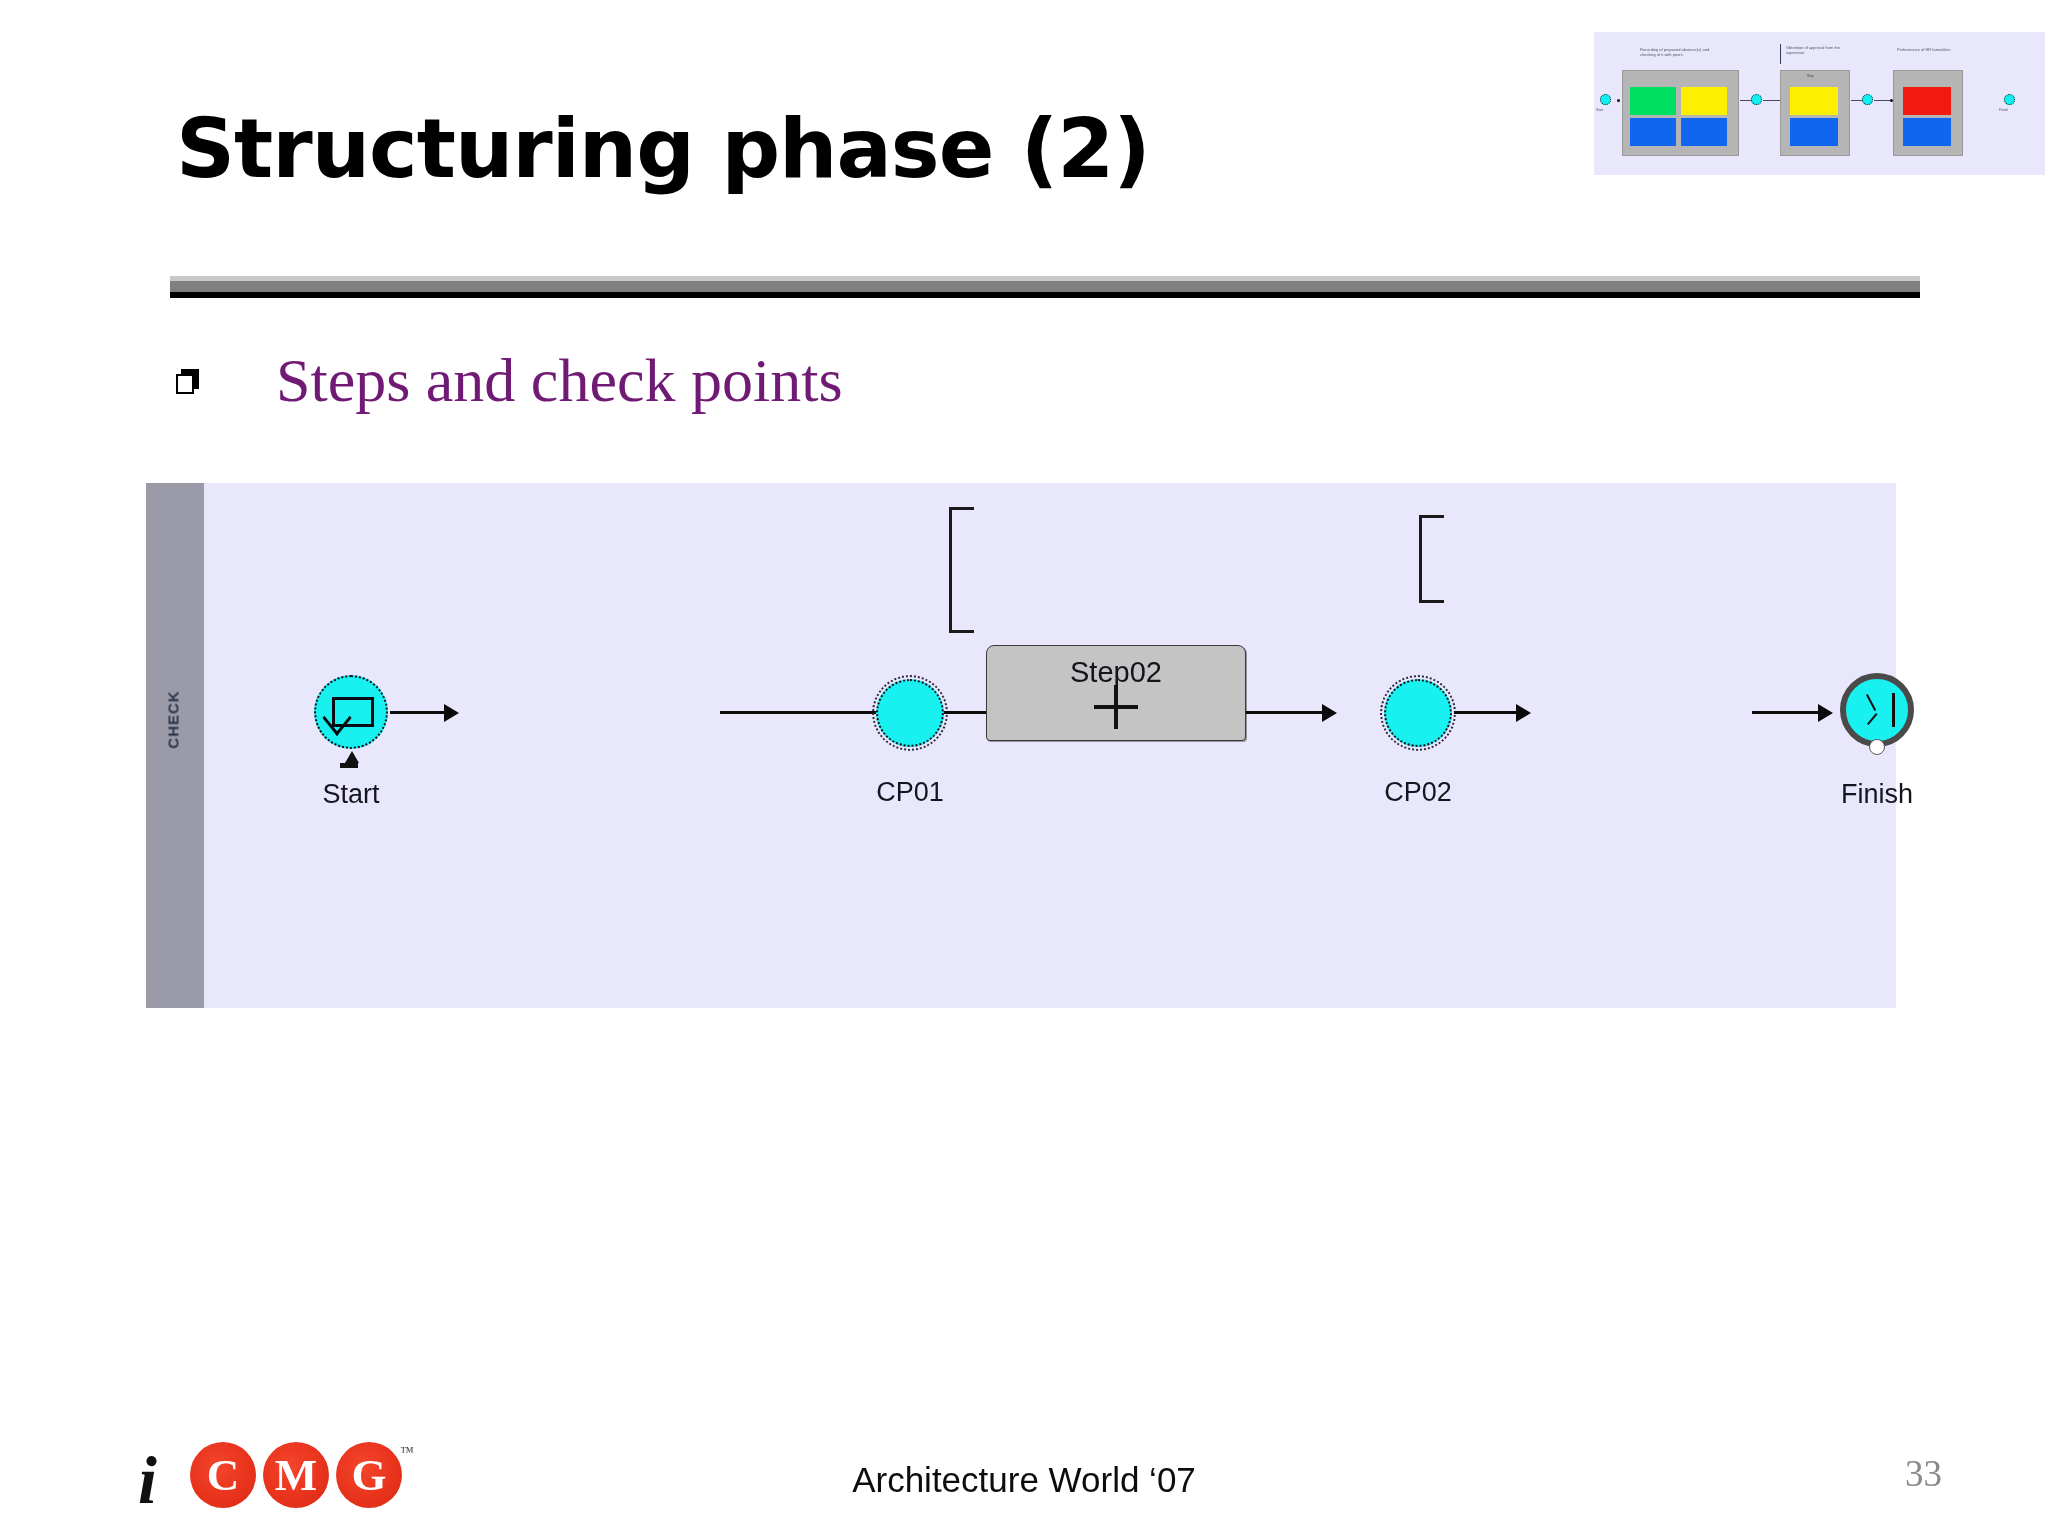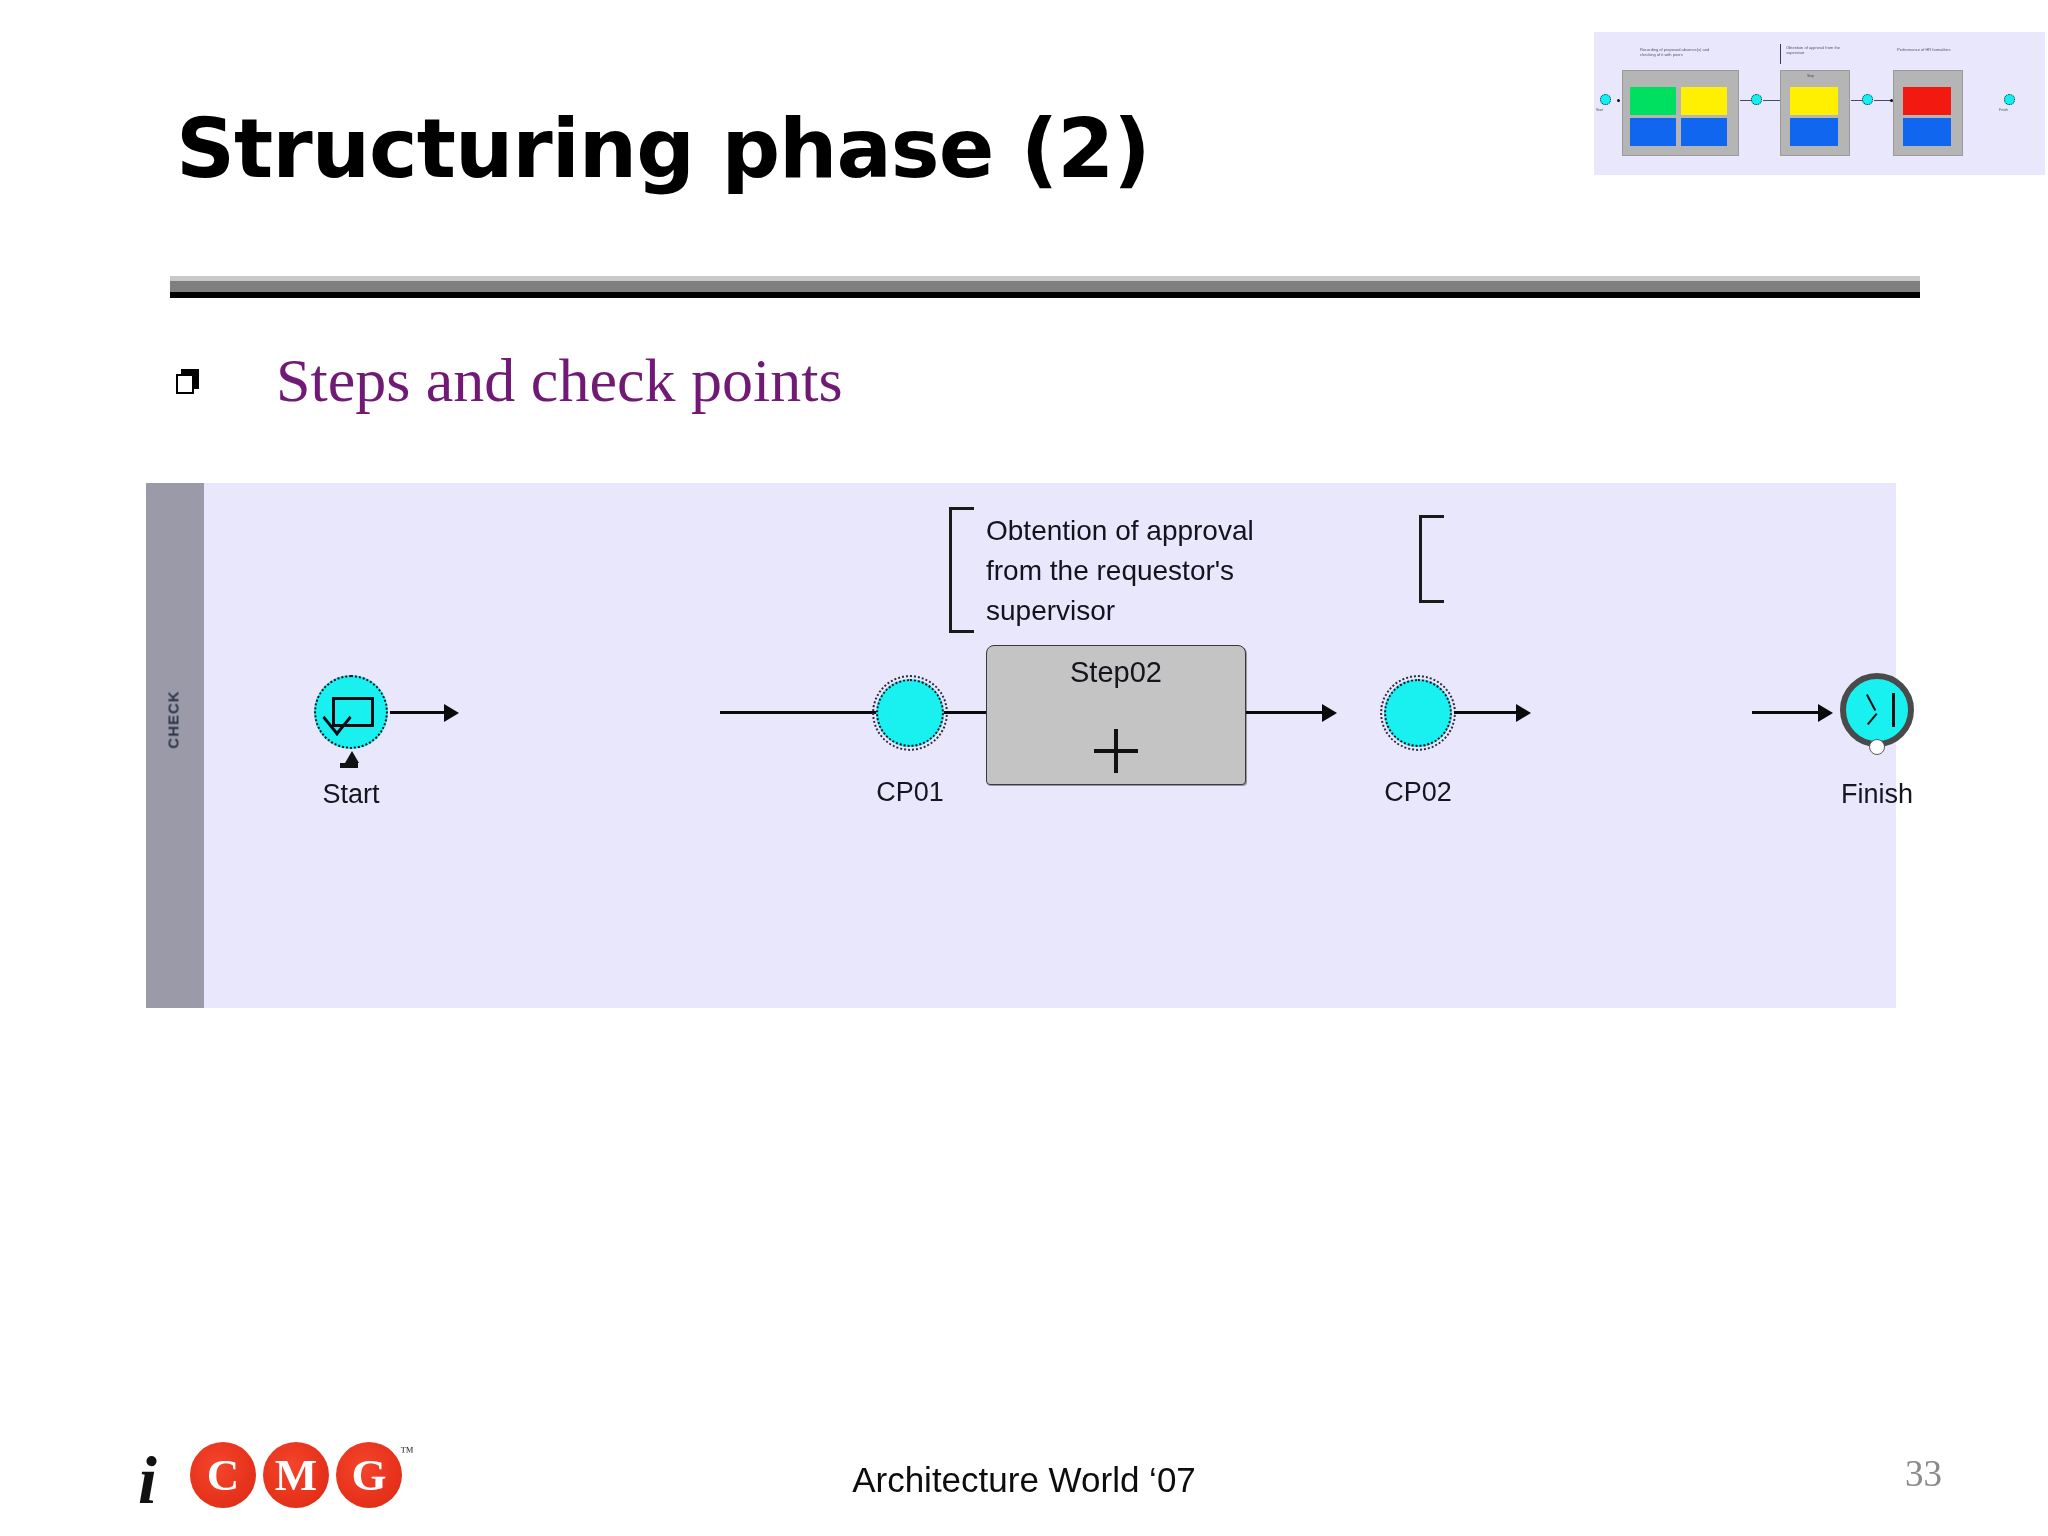--- a/index.html
+++ b/index.html
@@ -480,23 +480,20 @@
 <div id="diagram">
 
   <div id="lane-header">
     <div id="lane-header-label">CHECK</div>
   </div>
 
   <div id="lane-body">
 
 
     <div class="annot-bracket" style="left:745px; top:24px; height:120px;"></div>
-    <div class="annot" style="left:782px; top:28px;">Obtention of approval
-from the requestor's
-supervisor</div>
 
     <div class="annot-bracket" style="left:1215px; top:32px; height:82px;"></div>
 
     <div class="node-circle node-start" style="left:110px; top:692px; left:110px; top:192px;">
       <div class="envelope"></div>
     </div>
     <div class="start-pin" style="left:141px; top:268px;"></div>
     <div class="start-pin-base" style="left:136px; top:280px;"></div>
     <div class="node-label" style="left:80px; top:296px; width:134px;">Start</div>
 
@@ -507,21 +504,21 @@
     <div class="arrow-line" style="left:516px; top:228px; width:280px;"></div>
     <div class="arrow-head" style="left:792px; top:221px;"></div>
 
     <div class="node-circle node-cp" style="left:672px; top:196px;">
     </div>
     <div class="node-label" style="left:636px; top:294px; width:140px;">CP01</div>
 
     <div class="arrow-line" style="left:742px; top:228px; width:70px;"></div>
     <div class="arrow-head" style="left:808px; top:221px;"></div>
 
-    <div class="step-box" style="left:782px; top:162px; width:260px; height:140px;">
+    <div class="step-box" style="left:782px; top:162px; width:260px; height:96px;">
       <div class="step-title">Step02</div>
       <div class="step-marker">
         <div class="m-plus">
           <div class="plus-h"></div>
           <div class="plus-v"></div>
         </div>
       </div>
     </div>
 
     <div class="arrow-line" style="left:1042px; top:228px; width:80px;"></div>

